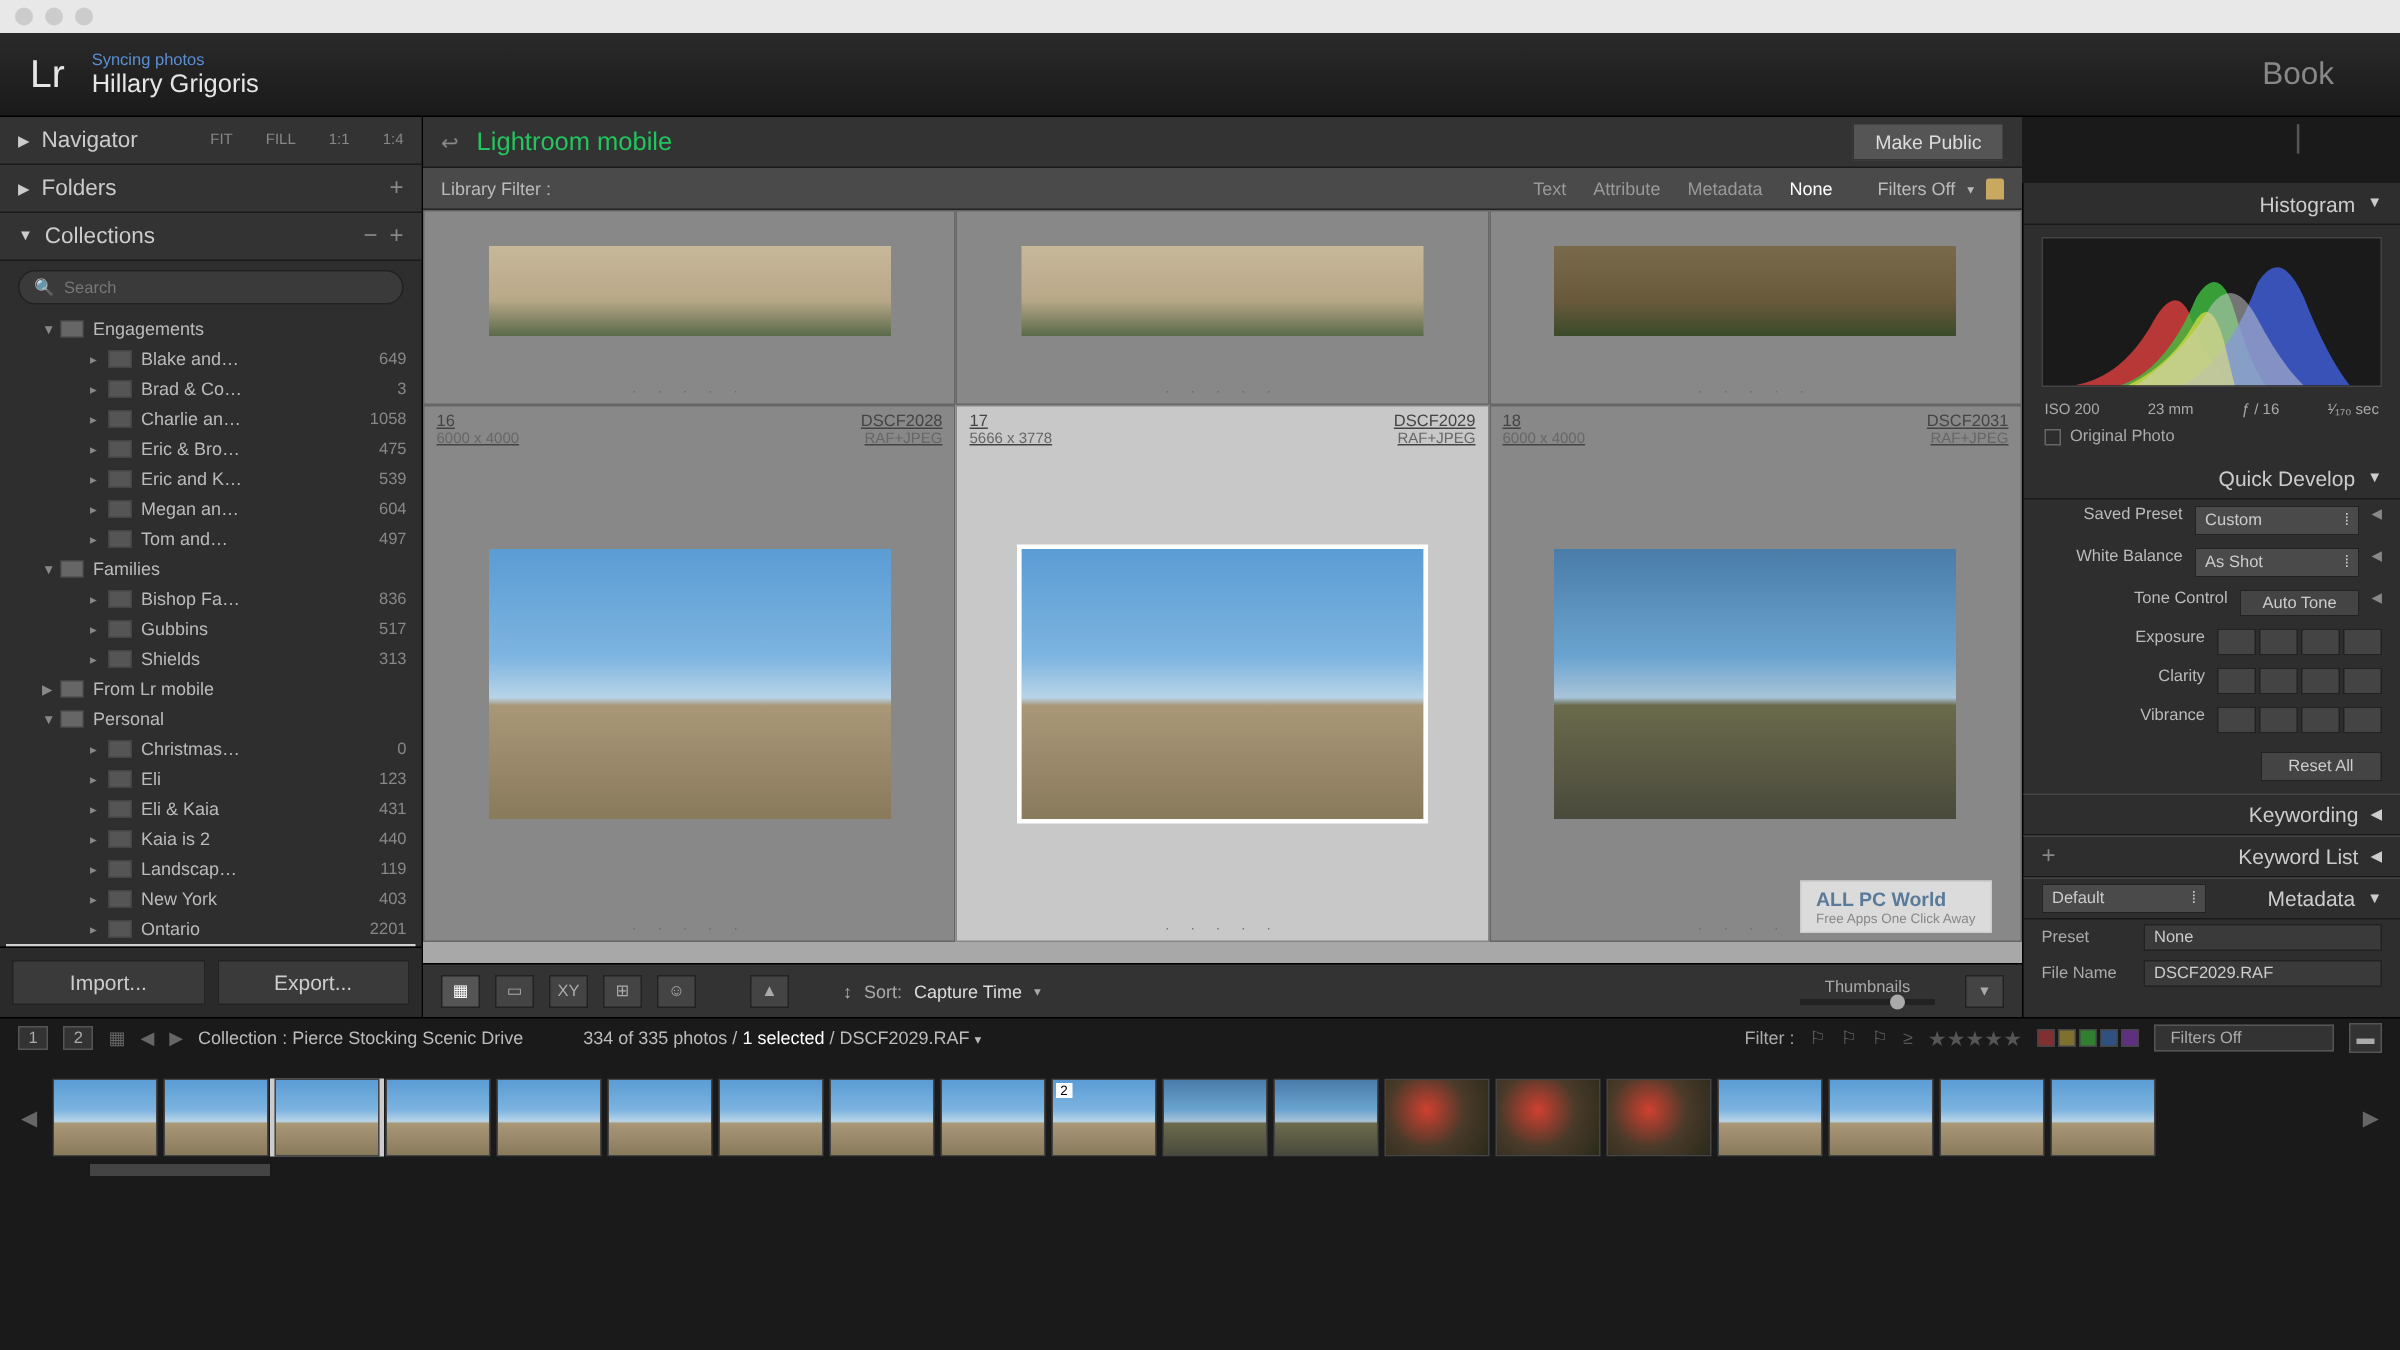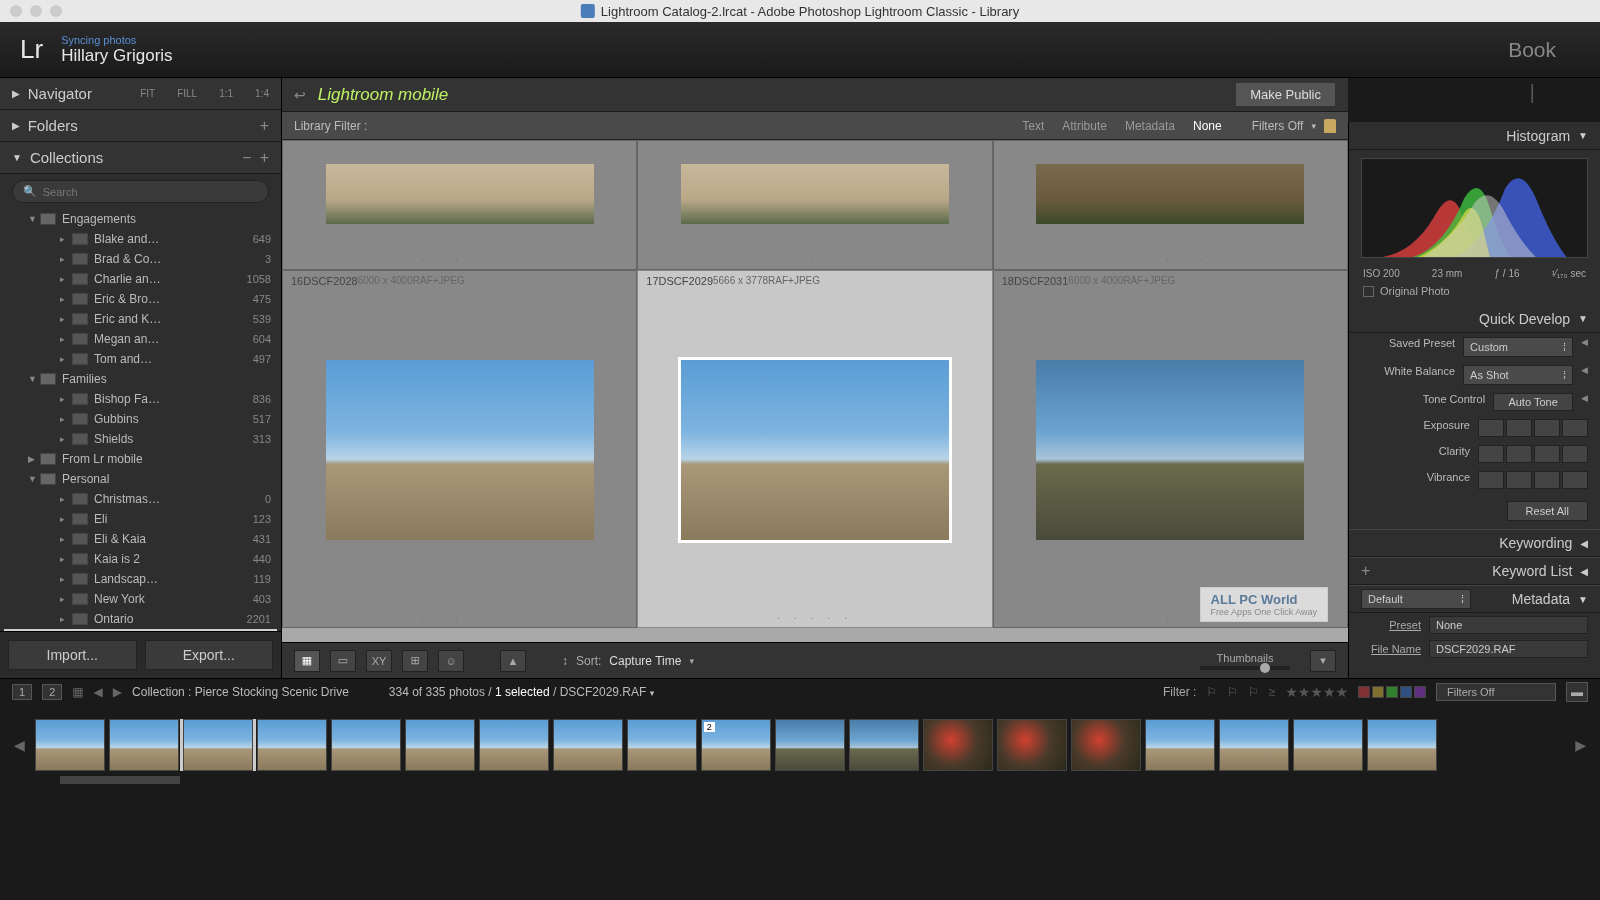--- a/index.html
+++ b/index.html
@@ -44,36 +44,36 @@
 .ico-coll { background: #555; border: 1px solid #444; }
 .tree-row .name { flex: 1; white-space: nowrap; overflow: hidden; text-overflow: ellipsis; }
 .tree-row .count { color: #888; font-size: 11px; padding-left: 8px; }
 .left-buttons { display: flex; padding: 8px; gap: 8px; background: #2a2a2a; border-top: 1px solid #000; }
 .big-btn { flex: 1; height: 30px; background: #3a3a3a; border: 1px solid #222; color: #ccc; font-size: 14px; cursor: pointer; }
 
 
 .center { flex: 1; display: flex; flex-direction: column; background: #444; }
 .breadcrumb { height: 34px; background: #333; display: flex; align-items: center; padding: 0 12px; border-bottom: 1px solid #1a1a1a; }
 .breadcrumb .arrow { color: #888; margin-right: 12px; font-size: 14px; }
-.breadcrumb .crumb-text { color: #bef264; font-size: 17px; font-style: italic; }
+.breadcrumb .crumb-text { color: #22c55e; font-size: 17px; }
 .make-public { margin-left: auto; background: #555; border: 1px solid #333; color: #ddd; padding: 4px 14px; font-size: 13px; cursor: pointer; }
 .filter-bar { height: 28px; background: #4a4a4a; display: flex; align-items: center; padding: 0 12px; border-bottom: 1px solid #222; color: #bbb; font-size: 12px; }
 .filter-opts { margin-left: auto; display: flex; gap: 18px; }
 .filter-opt { color: #999; cursor: pointer; }
 .filter-opt.active { color: #fff; }
 .filters-off { margin-left: 30px; display: flex; align-items: center; gap: 8px; }
 .lock-icon { width: 12px; height: 14px; background: #c9a860; border-radius: 2px 2px 0 0; position: relative; }
 
 .grid-area { flex: 1; background: #a8a8a8; overflow: hidden; position: relative; }
 .grid-scroll { display: flex; flex-direction: column; }
 .grid-row { display: flex; }
 .cell { flex: 1; background: #888; border: 1px solid #666; position: relative; display: flex; flex-direction: column; }
 .cell.selected { background: #c8c8c8; border: 1px solid #888; }
 .cell.selected .thumb { outline: 3px solid #fff; }
-.cell-header { padding: 4px 8px; font-size: 11px; color: #444; display: flex; flex-direction: row; }
+.cell-header { padding: 4px 8px; font-size: 11px; color: #444; display: flex; flex-direction: column; text-decoration: underline; }
 .cell-header .row1 { display: flex; justify-content: space-between; }
 .cell-header .row2 { display: flex; justify-content: space-between; color: #666; font-size: 10px; }
 .thumb-wrap { flex: 1; display: flex; align-items: center; justify-content: center; padding: 20px 12px; }
 .thumb { width: 100%; max-width: 268px; position: relative; }
 .thumb.tall { height: 60px; }
 .thumb.landscape { height: 180px; }
 .sky-land { background: linear-gradient(to bottom, #5a9cd4 0%, #7db4e0 40%, #b8d4e8 55%, #a89878 58%, #8a7a5c 100%); }
 .sky-land-dark { background: linear-gradient(to bottom, #4a7ca8 0%, #6ba4d0 40%, #a8c4d8 55%, #6a6a4c 58%, #4a4a3c 100%); }
 .desert-top { background: linear-gradient(to bottom, #c8b89a 0%, #b8a888 60%, #5a6a4a 100%); }
 .desert-top-dark { background: linear-gradient(to bottom, #7a6a4c 0%, #6a5a3c 60%, #3a4a2a 100%); }
@@ -100,21 +100,21 @@
 .qd-label { flex: 1; text-align: right; color: #bbb; font-size: 11px; }
 .qd-select { width: 110px; height: 20px; background: #4a4a4a; border: 1px solid #222; color: #ccc; font-size: 11px; padding: 0 6px; display: flex; align-items: center; justify-content: space-between; }
 .qd-btns { display: flex; gap: 2px; }
 .qd-btn { width: 26px; height: 18px; background: #444; border: 1px solid #222; cursor: pointer; }
 .qd-reset { display: flex; justify-content: flex-end; padding: 8px 12px; align-items: center; }
 .reset-btn { background: #444; border: 1px solid #222; color: #ccc; padding: 3px 18px; font-size: 11px; cursor: pointer; }
 .rp-collapsed { height: 28px; display: flex; align-items: center; justify-content: flex-end; padding: 0 12px; color: #ccc; font-size: 14px; border-top: 1px solid #444; border-bottom: 1px solid #1a1a1a; }
 .rp-collapsed .plus-left { margin-right: auto; color: #888; font-size: 16px; }
 .rp-collapsed .tri-left { margin-left: 8px; font-size: 10px; }
 .meta-row { display: flex; align-items: center; padding: 3px 12px; gap: 8px; font-size: 11px; }
-.meta-label { width: 60px; text-align: right; color: #aaa; text-decoration: underline; }
+.meta-label { width: 60px; text-align: left; color: #aaa; }
 .meta-val { flex: 1; background: #3a3a3a; border: 1px solid #222; padding: 2px 6px; color: #ccc; height: 18px; display: flex; align-items: center; }
 .sync-btns { display: flex; gap: 6px; padding: 8px; border-top: 1px solid #000; }
 .sync-btn { flex: 1; height: 28px; background: #3a3a3a; border: 1px solid #222; color: #bbb; font-size: 12px; cursor: pointer; }
 
 
 .secondary-toolbar { height: 26px; background: #1a1a1a; display: flex; align-items: center; padding: 0 12px; gap: 10px; font-size: 12px; color: #aaa; border-top: 1px solid #000; }
 .sec-badge { background: #333; border: 1px solid #555; padding: 1px 6px; font-size: 11px; }
 .sec-text { color: #bbb; }
 .sec-text .highlight { color: #fff; }
 .filter-section { margin-left: auto; display: flex; align-items: center; gap: 10px; }
@@ -136,24 +136,20 @@
 .watermark { position: absolute; right: 20px; bottom: 20px; background: rgba(255,255,255,0.7); padding: 4px 10px; font-size: 13px; color: #5a7a9a; border: 1px solid #ccc; }
 </style>
 </head>
 <body>
 
 <div class="titlebar">
   <div class="traffic-lights">
     <div class="traffic-light"></div>
     <div class="traffic-light"></div>
     <div class="traffic-light"></div>
-  </div>
-  <div class="title-text">
-    <span class="title-icon"></span>
-    <span>Lightroom Catalog-2.lrcat - Adobe Photoshop Lightroom Classic - Library</span>
   </div>
 </div>
 
 <div class="header">
   <div class="logo">Lr</div>
   <div class="identity">
     <span class="sync-status">Syncing photos</span>
     <span class="user-name">Hillary Grigoris</span>
   </div>
   <div class="modules" id="modules">

